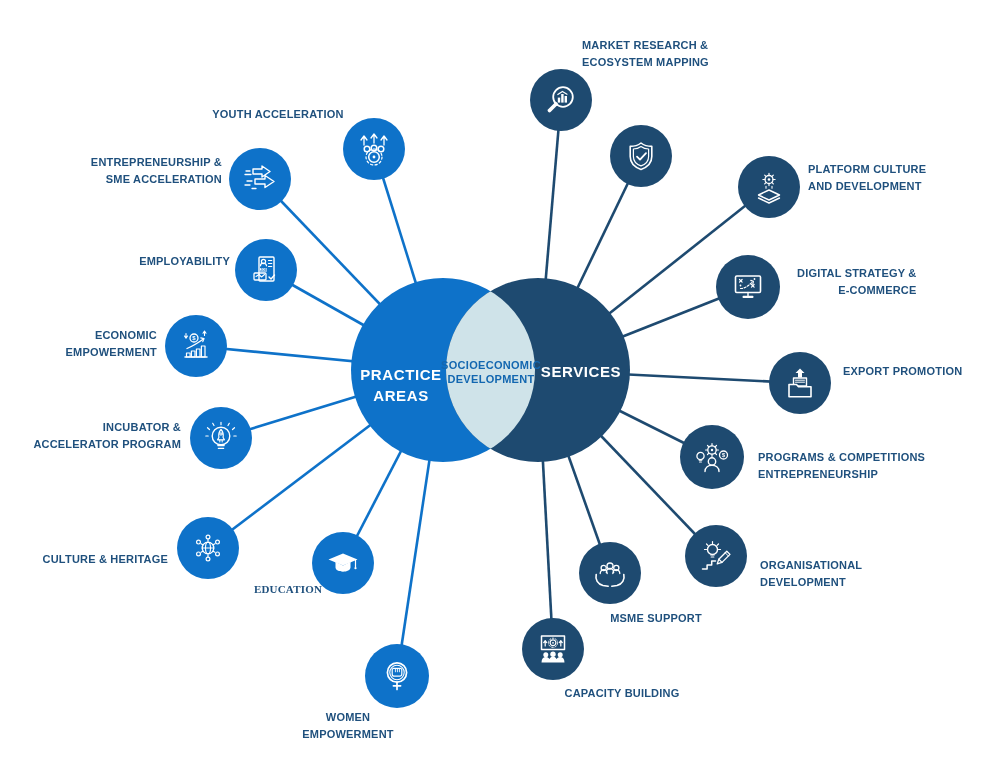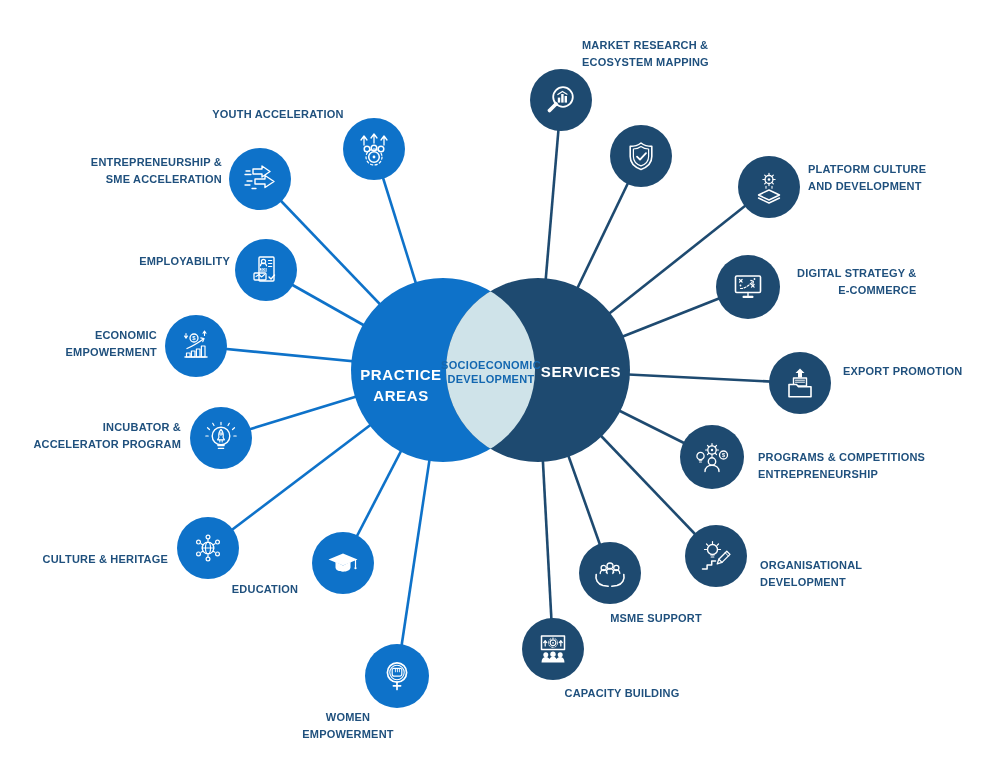--- a/index.html
+++ b/index.html
@@ -311,21 +311,21 @@
   <span>ECONOMIC</span>
   <span>EMPOWERMENT</span>
 </div>
 <div class="lbl" style="right:819px;top:419px;width:175px;text-align:right;">
   <span>INCUBATOR &amp;</span>
   <span>ACCELERATOR PROGRAM</span>
 </div>
 <div class="lbl" style="right:832px;top:551px;width:165px;text-align:right;">
   <span>CULTURE &amp; HERITAGE</span>
 </div>
-<div class="lbl" style="left:165px;top:581px;width:200px;text-align:center;">
+<div class="lbl" style="left:188px;top:581px;width:200px;text-align:center;font-family:Liberation Serif, serif;">
   <span>EDUCATION</span>
 </div>
 <div class="lbl" style="left:248px;top:709px;width:200px;text-align:center;">
   <span>WOMEN</span>
   <span>EMPOWERMENT</span>
 </div>
 
 <div class="lbl" style="left:582px;top:37px;">
   <span>MARKET RESEARCH &amp;</span>
   <span>ECOSYSTEM MAPPING</span>

